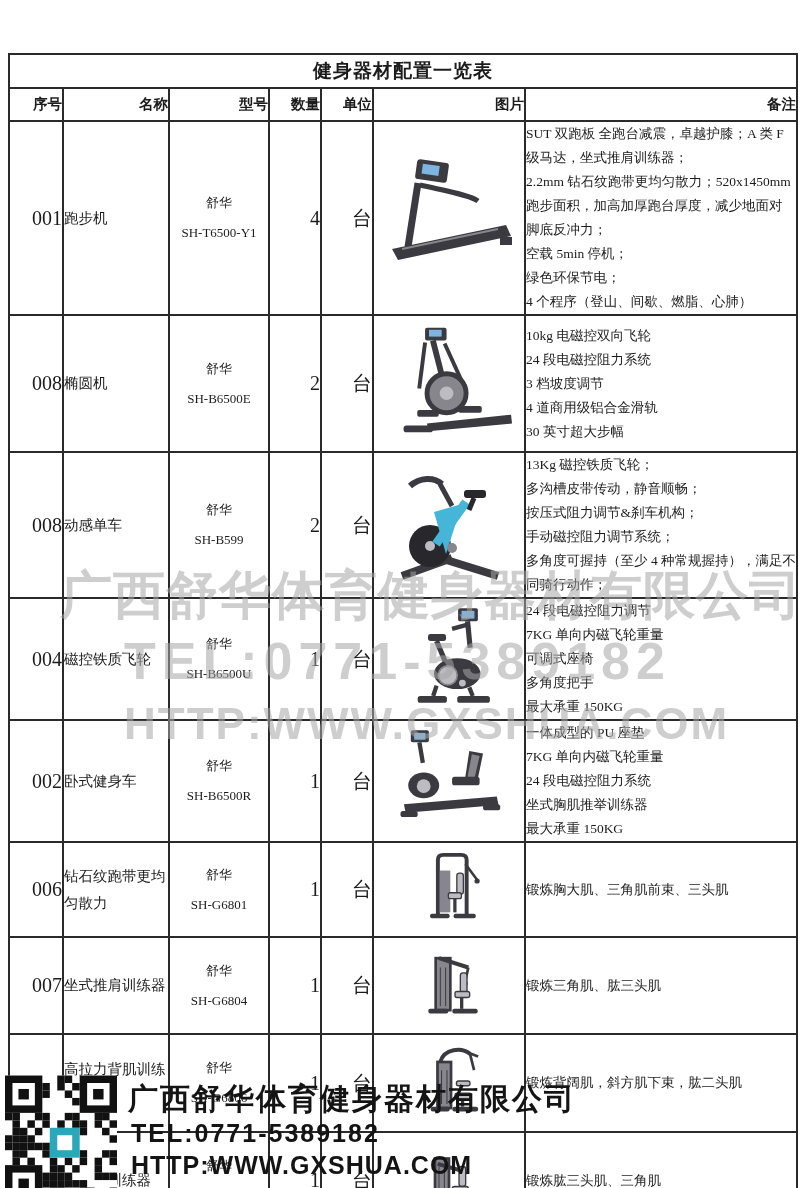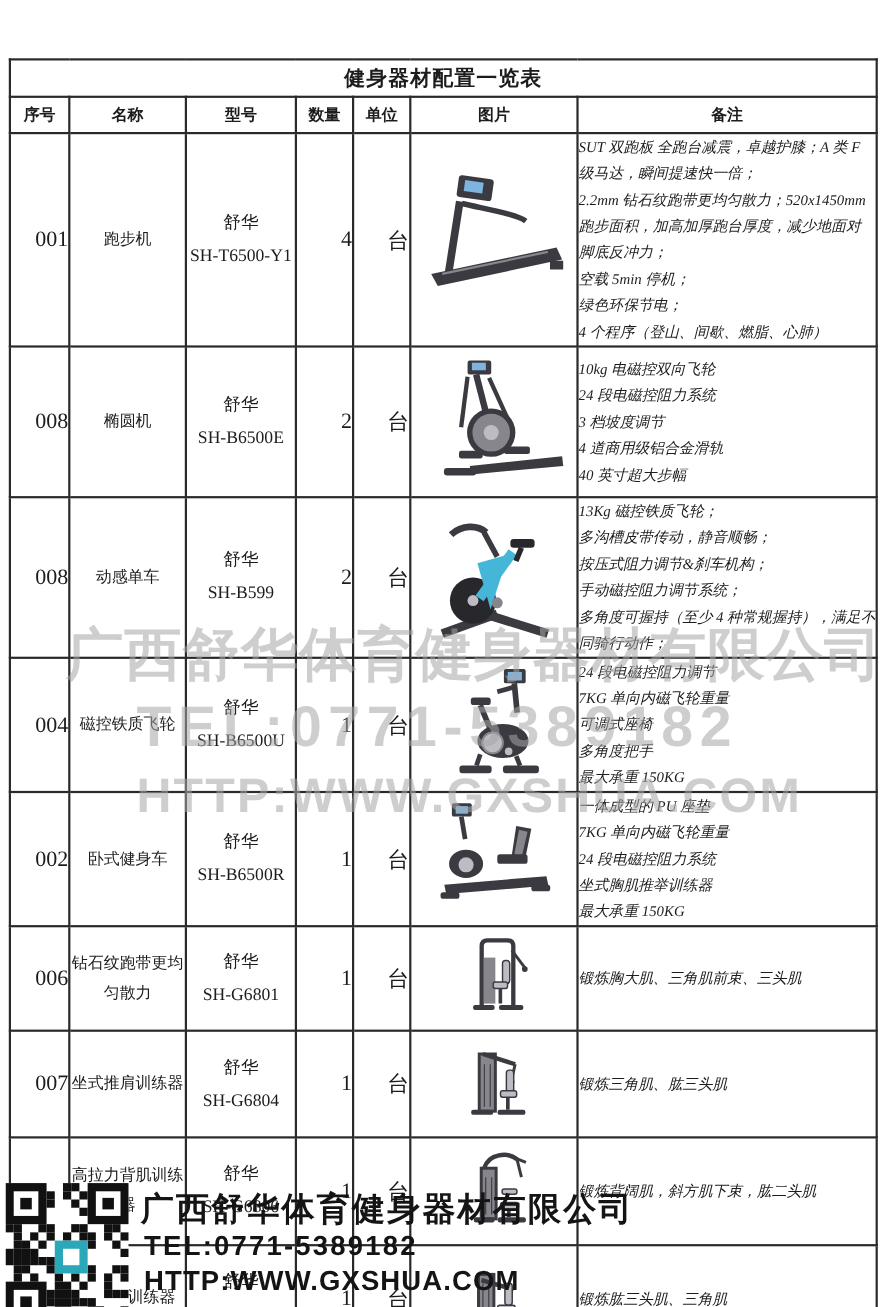--- a/index.html
+++ b/index.html
@@ -1,27 +1,27 @@
 <!DOCTYPE html>
 <html><head>
 <meta charset="utf-8">
 <style>
   html,body{margin:0;padding:0;background:#ffffff;}
   .page{position:relative;width:800px;height:1160px;background:#fff;overflow:hidden;
         font-family:"Liberation Serif","DejaVu Serif",serif;color:#1c1c1c;margin-top:45px;}
   table.sheet{position:absolute;left:8px;top:8px;border-collapse:collapse;table-layout:fixed;z-index:1;}
   table.sheet td{border:2px solid #2a2a2a;padding:0;vertical-align:middle;background:transparent;overflow:hidden;}
   td.title-cell{height:32px;text-align:center;font-size:19px;font-weight:bold;letter-spacing:1px;}
-  td.hdr{height:31px;text-align:center;font-size:14.5px;font-weight:bold;}
+  td.hdr{height:31px;text-align:right;font-size:14.5px;font-weight:bold;}
   td.c-no,td.c-qty,td.c-unit{text-align:right;font-size:20px;}
-  td.c-name{text-align:center;font-size:14.5px;line-height:27px;padding:0 5px;}
-  td.c-model{text-align:center;font-size:16px;line-height:30px;padding:0 2px;}
+  td.c-name{font-size:14.5px;line-height:27px;padding:0 5px;}
+  td.c-model{text-align:center;font-size:13px;line-height:30px;padding:0 2px;}
   td.c-img{text-align:center;}
   td.c-img svg{display:inline-block;vertical-align:middle;}
-  td.c-rem{padding:2px 4px 2px 8px;font-style:italic;}
+  td.c-rem{padding:2px 4px 2px 8px;}
   .remwrap{display:flex;flex-direction:column;justify-content:center;height:100%;}
   .remline{font-size:13.5px;line-height:24px;white-space:nowrap;}
   
   .wm{position:absolute;z-index:4;white-space:nowrap;font-family:"Liberation Sans","DejaVu Sans",sans-serif;
       font-weight:bold;color:rgba(165,165,165,0.55);pointer-events:none;}
   .wm-company{left:60px;top:516px;font-size:52px;letter-spacing:1px;}
   .wm-tel{left:124px;top:586px;font-size:52px;letter-spacing:6px;}
   .wm-url{left:124px;top:654px;font-size:44px;letter-spacing:2px;}
   
   .stamp{position:absolute;z-index:6;white-space:nowrap;font-family:"Liberation Sans","DejaVu Sans",sans-serif;
@@ -73,21 +73,21 @@
            <rect x="48" y="12" width="17" height="10" fill="#7fb3e0" transform="rotate(8 58 18)"></rect>
            <path d="M44 30 L34 94" stroke="#3a3a40" stroke-width="7" fill="none"></path>
            <path d="M46 32 C72 38 96 42 104 48" stroke="#3a3a40" stroke-width="5" fill="none"></path>
            <path d="M18 96 L132 72 L137 83 L24 107 Z" fill="#3a3a40"></path>
            <path d="M28 96 L124 76" stroke="#86868c" stroke-width="2"></path>
            <rect x="126" y="84" width="12" height="8" fill="#3a3a40"></rect>
               </svg></span></td>
           <td class="c-rem">
             <div class="remwrap">
               <div class="remline">SUT 双跑板 全跑台减震，卓越护膝；A 类 F</div>
-              <div class="remline">级马达，瞬间提速快一倍；</div>
+              <div class="remline">级马达，坐式推肩训练器；</div>
               <div class="remline">2.2mm 钻石纹跑带更均匀散力；520x1450mm</div>
               <div class="remline">跑步面积，加高加厚跑台厚度，减少地面对</div>
               <div class="remline">脚底反冲力；</div>
               <div class="remline">空载 5min 停机；</div>
               <div class="remline">绿色环保节电；</div>
               <div class="remline">4 个程序（登山、间歇、燃脂、心肺）</div>
             </div>
           </td>
         </tr>
         <tr style="height: 137px;">
@@ -111,21 +111,21 @@
            <rect x="84" y="88" width="24" height="7" rx="2" fill="#3a3a40"></rect>
            <rect x="42" y="92" width="22" height="7" rx="2" fill="#3a3a40"></rect>
            <rect x="28" y="108" width="30" height="7" rx="3" fill="#3a3a40"></rect>
               </svg></span></td>
           <td class="c-rem">
             <div class="remwrap">
               <div class="remline">10kg 电磁控双向飞轮</div>
               <div class="remline">24 段电磁控阻力系统</div>
               <div class="remline">3 档坡度调节</div>
               <div class="remline">4 道商用级铝合金滑轨</div>
-              <div class="remline">40 英寸超大步幅</div>
+              <div class="remline">30 英寸超大步幅</div>
             </div>
           </td>
         </tr>
         <tr style="height: 142px;">
           <td class="c-no">008</td>
           <td class="c-name">动感单车</td>
           <td class="c-model">
             <div>舒华</div>
             <div>SH-B599</div>
           </td>

